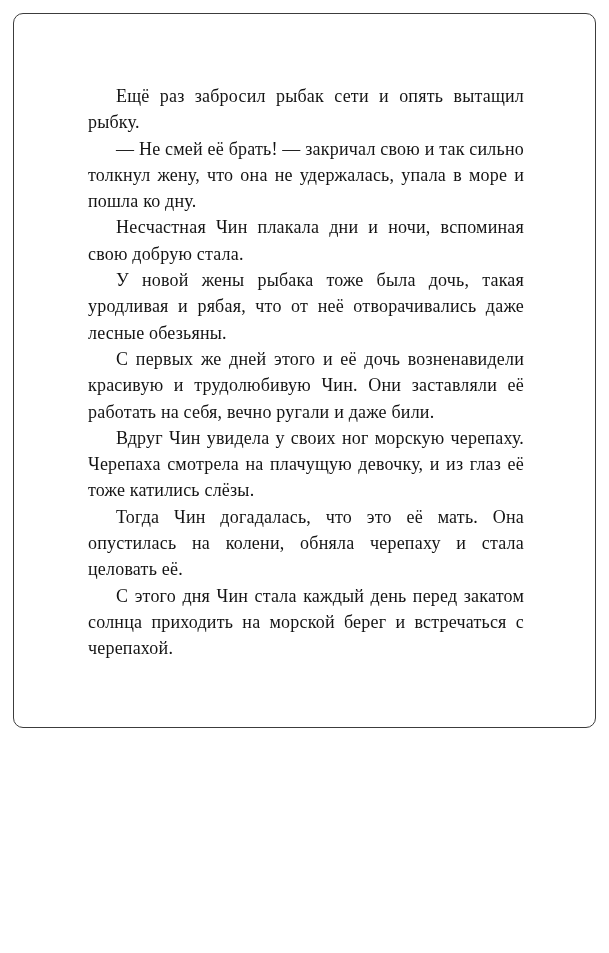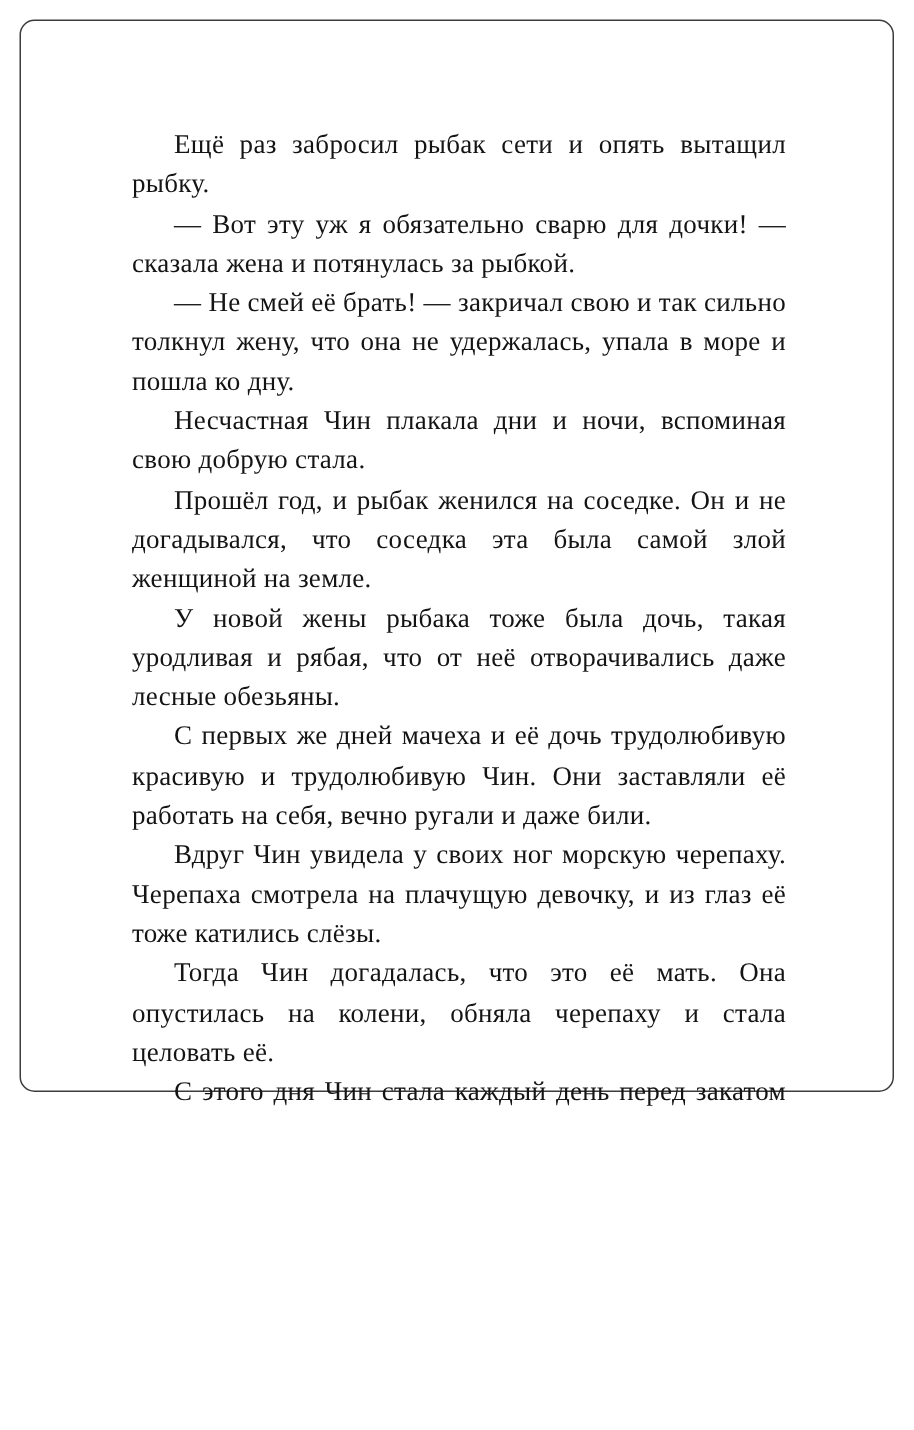--- a/index.html
+++ b/index.html
@@ -68,26 +68,24 @@
 </style>
 </head>
 <body>
 
 <div class="page">
 
   <div class="frame"></div>
 
   <div class="text-block">
       <p>Ещё раз забросил рыбак сети и опять вытащил рыбку.</p>
-      <p>— Вот эту уж я обязательно сварю для дочки! — сказала жена и потянулась за рыбкой.</p>
       <p>— Не смей её брать! — закричал свою и так сильно толкнул жену, что она не удержалась, упала в море и пошла ко дну.</p>
       <p>Несчастная Чин плакала дни и ночи, вспоминая свою добрую стала.</p>
-      <p>Прошёл год, и рыбак женился на соседке. Он и не догадывался, что соседка эта была самой злой женщиной на земле.</p>
       <p>У новой жены рыбака тоже была дочь, такая уродливая и рябая, что от неё отворачивались даже лесные обезьяны.</p>
-      <p>С первых же дней мачеха и её дочь трудолюбивую красивую и трудолюбивую Чин. Они заставляли её работать на себя, вечно ругали и даже били.</p>
+      <p>С первых же дней этого и её дочь возненавидели красивую и трудолюбивую Чин. Они заставляли её работать на себя, вечно ругали и даже били.</p>
       <p>Вдруг Чин увидела у своих ног морскую черепаху. Черепаха смотрела на плачущую девочку, и из глаз её тоже катились слёзы.</p>
       <p>Тогда Чин догадалась, что это её мать. Она опустилась на колени, обняла черепаху и стала целовать её.</p>
       <p>С этого дня Чин стала каждый день перед закатом солнца приходить на морской берег и встречаться с черепахой.</p>
     </div>
 
   <div class="footer">
     <span class="fleuron">❧</span>
     <span class="page-number">8</span>
     <span class="fleuron mirrored">❧</span>
   </div>

